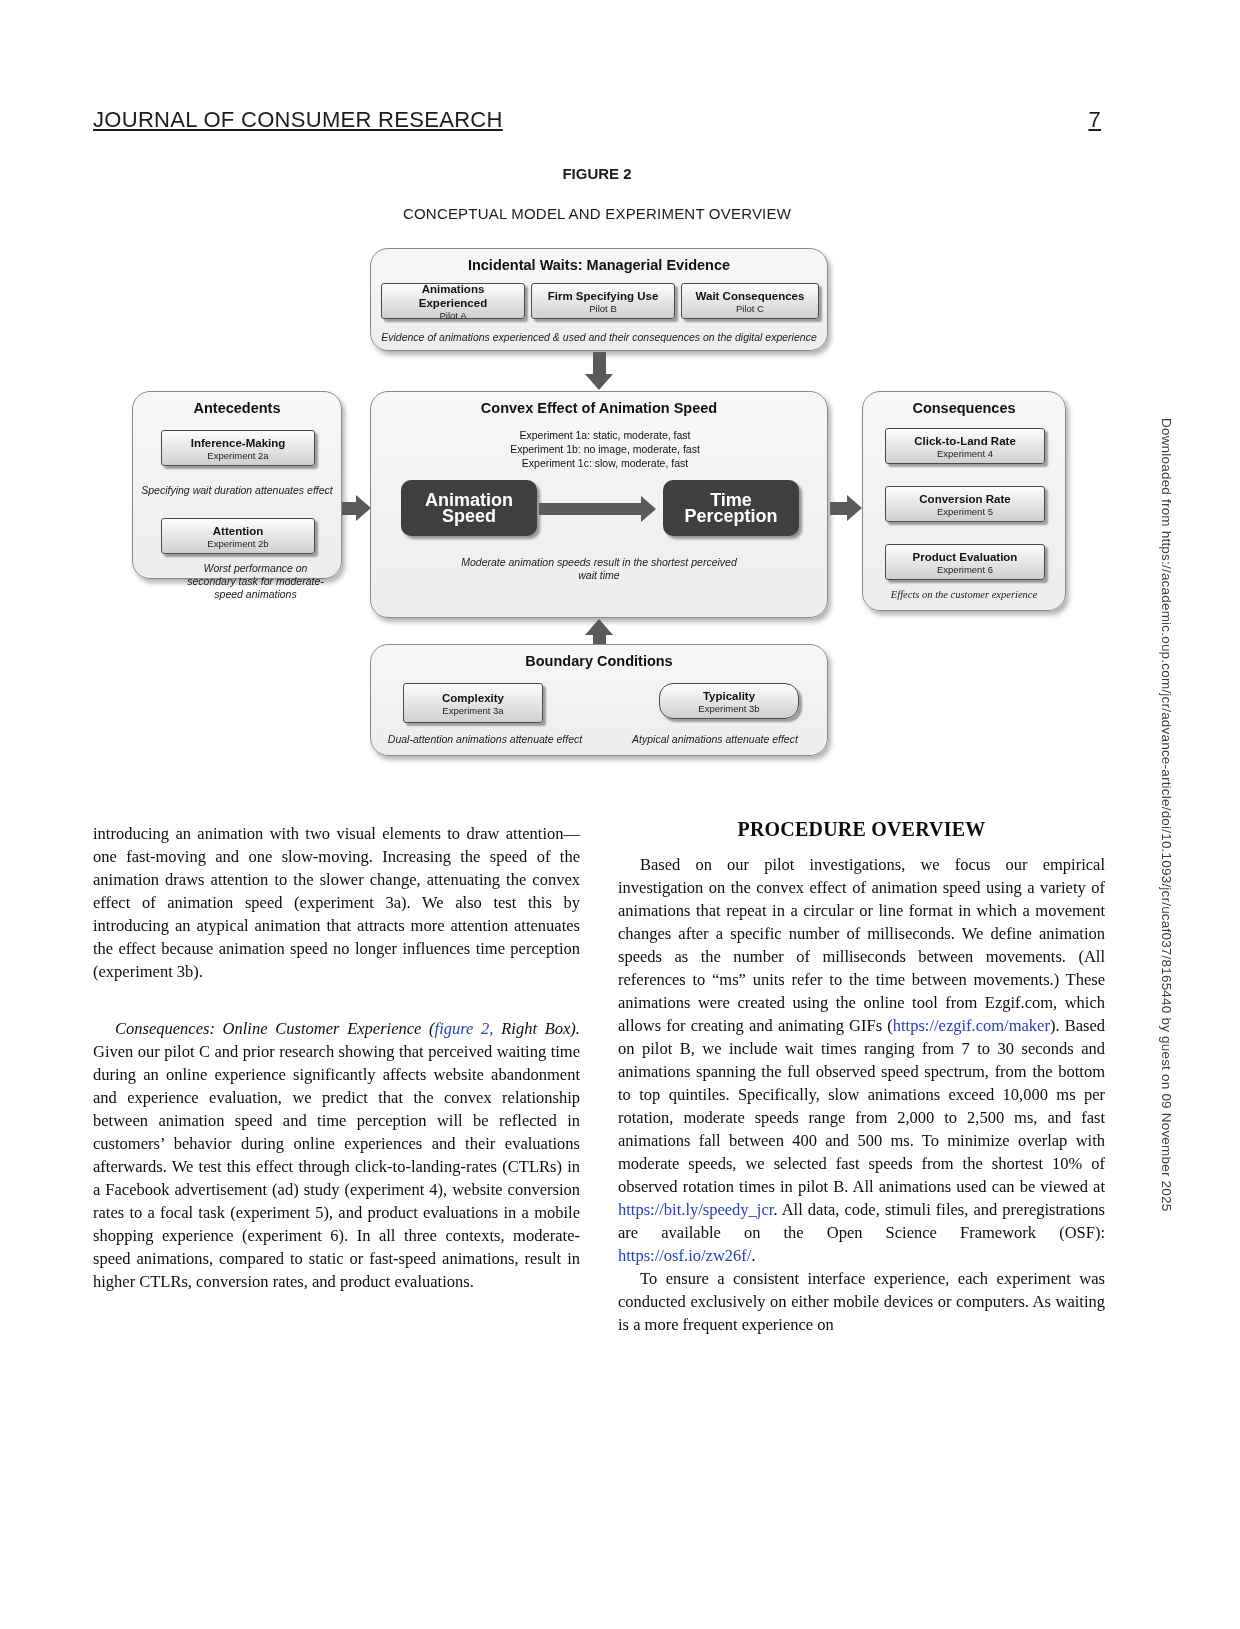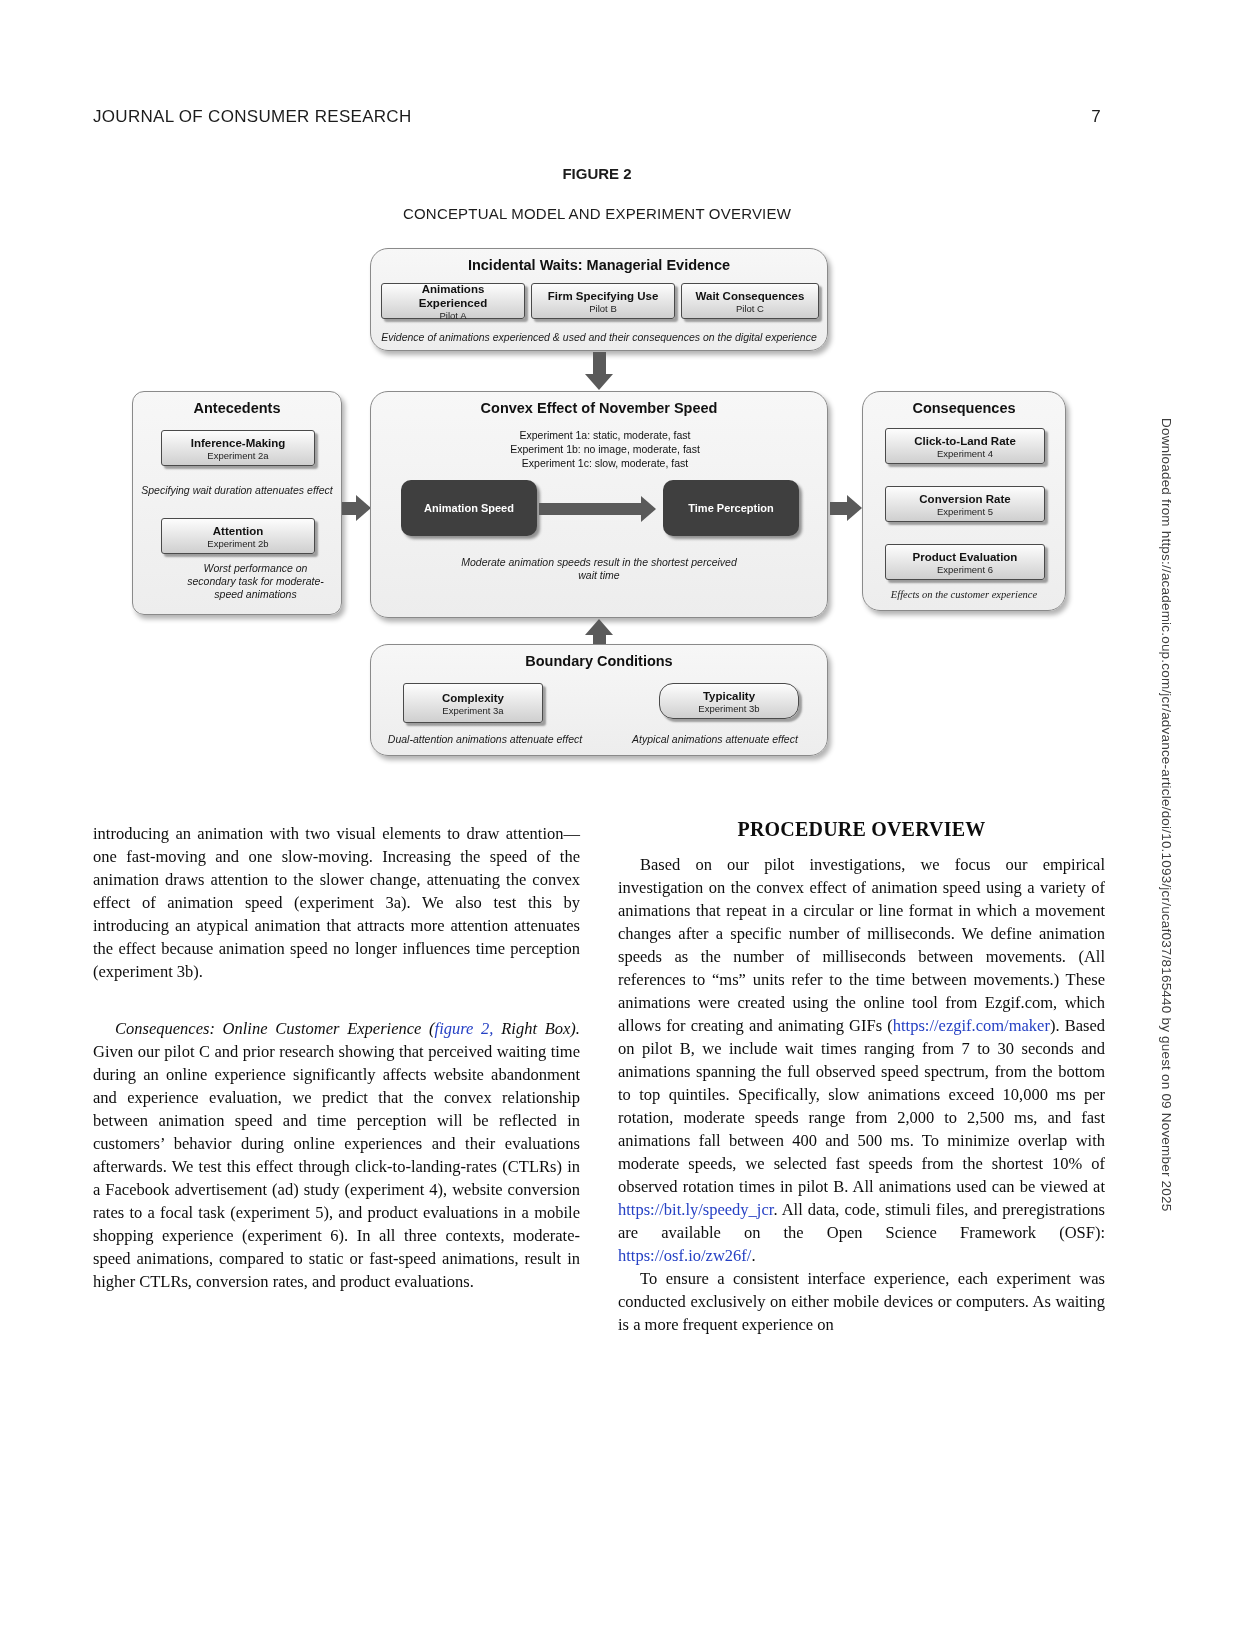--- a/index.html
+++ b/index.html
@@ -6,22 +6,23 @@
   html,body { background:#ffffff; }
   #page {
     position:relative; width:1240px; height:1629px; margin:0 auto;
     background:#ffffff; overflow:hidden;
     font-family:"Liberation Serif", serif; color:#111;
   }
   
   #header {
     position:absolute; left:93px; top:107px; width:1008px;
     display:flex; justify-content:space-between; align-items:baseline;
-    font-family:"Liberation Sans", sans-serif; font-size:17px; color:#1c1c1c;
+    font-family:"Liberation Sans", sans-serif; font-size:22px; color:#1c1c1c;
     letter-spacing:0.3px;
+    text-decoration:underline;
   }
   
   .fig-label {
     position:absolute; left:93px; width:1008px; text-align:center;
     font-family:"Liberation Sans", sans-serif; font-size:15px; color:#1c1c1c;
   }
   #fig-title { top:165px; font-weight:bold; }
   #fig-caption { top:205px; letter-spacing:0.2px; }
   
   #diagram { position:absolute; left:130px; top:243px; width:940px; height:530px;
@@ -41,21 +42,21 @@
     text-align:center; padding:2px 4px;
   }
   .sbox .t { font-weight:bold; font-size:11.5px; line-height:14px; color:#111; }
   .sbox .s { font-size:9.5px; line-height:11px; color:#222; }
   .note { position:absolute; font-style:italic; font-size:10.5px; line-height:13px;
     color:#1a1a1a; text-align:center; }
   .dark-node {
     position:absolute; background:#3f3f3f; color:#fff; border-radius:10px;
     box-shadow:3px 3px 3px rgba(0,0,0,0.4);
     display:flex; align-items:center; justify-content:center; text-align:center;
-    font-weight:bold; font-size:11px; line-height:16px; padding:4px;
+    font-weight:bold; font-size:18px; line-height:16px; padding:4px;
   }
   .exp-line { text-align:center; font-size:10.5px; line-height:14px; color:#111; }
   
   .arrow-v { position:absolute; display:flex; flex-direction:column; align-items:center; }
   .arrow-h { position:absolute; display:flex; flex-direction:row; align-items:center; }
   .shaft-v { width:13px; background:#5a5a5a; }
   .shaft-h { height:13px; background:#5a5a5a; }
   .head-down { width:0; height:0; border-left:14px solid transparent;
     border-right:14px solid transparent; border-top:16px solid #5a5a5a; }
   .head-up { width:0; height:0; border-left:14px solid transparent;
@@ -109,41 +110,41 @@
         <div class="s">Pilot C</div>
       </div>
       <div class="note" style="left:0; right:0; top:82px;">Evidence of animations experienced &amp; used and their consequences on the digital experience</div>
     </div>
 
     <div class="arrow-v" style="left:455px; top:109px;">
       <div class="shaft-v" style="height:22px;"></div>
       <div class="head-down"></div>
     </div>
 
-    <div class="obox" style="left:2px; top:148px; width:210px; height:224px;border-radius:12px;">
+    <div class="obox" style="left:2px; top:148px; width:210px; height:188px;">
       <div class="obox-title">Antecedents</div>
       <div class="sbox" style="left:28px; top:38px; width:154px; height:36px;">
         <div class="t">Inference-Making</div>
         <div class="s">Experiment 2a</div>
       </div>
       <div class="note" style="left:4px; right:4px; top:92px;">Specifying wait duration attenuates effect</div>
       <div class="sbox" style="left:28px; top:126px; width:154px; height:36px;">
         <div class="t">Attention</div>
         <div class="s">Experiment 2b</div>
       </div>
       <div class="note" style="left:6px; right:12px; top:170px;margin-left:43px;">Worst performance on secondary task for moderate-speed animations</div>
     </div>
 
     <div class="arrow-h" style="left:212px; top:252px;">
       <div class="shaft-h" style="width:14px;"></div>
       <div class="head-right"></div>
     </div>
 
     <div class="obox" style="left:240px; top:148px; width:458px; height:227px;">
-      <div class="obox-title">Convex Effect of November Speed</div>
+      <div class="obox-title">Convex Effect of Animation Speed</div>
       <div style="position:absolute; left:12px; right:0; top:36px;">
         <div class="exp-line">Experiment 1a: static, moderate, fast</div>
         <div class="exp-line">Experiment 1b: no image, moderate, fast</div>
         <div class="exp-line">Experiment 1c: slow, moderate, fast</div>
       </div>
       <div class="dark-node" style="left:30px; top:88px; width:136px; height:56px;">Animation Speed</div>
       <div class="arrow-h" style="left:168px; top:104px;">
         <div class="shaft-h" style="width:102px; height:12px;"></div>
         <div class="head-right"></div>
       </div>

